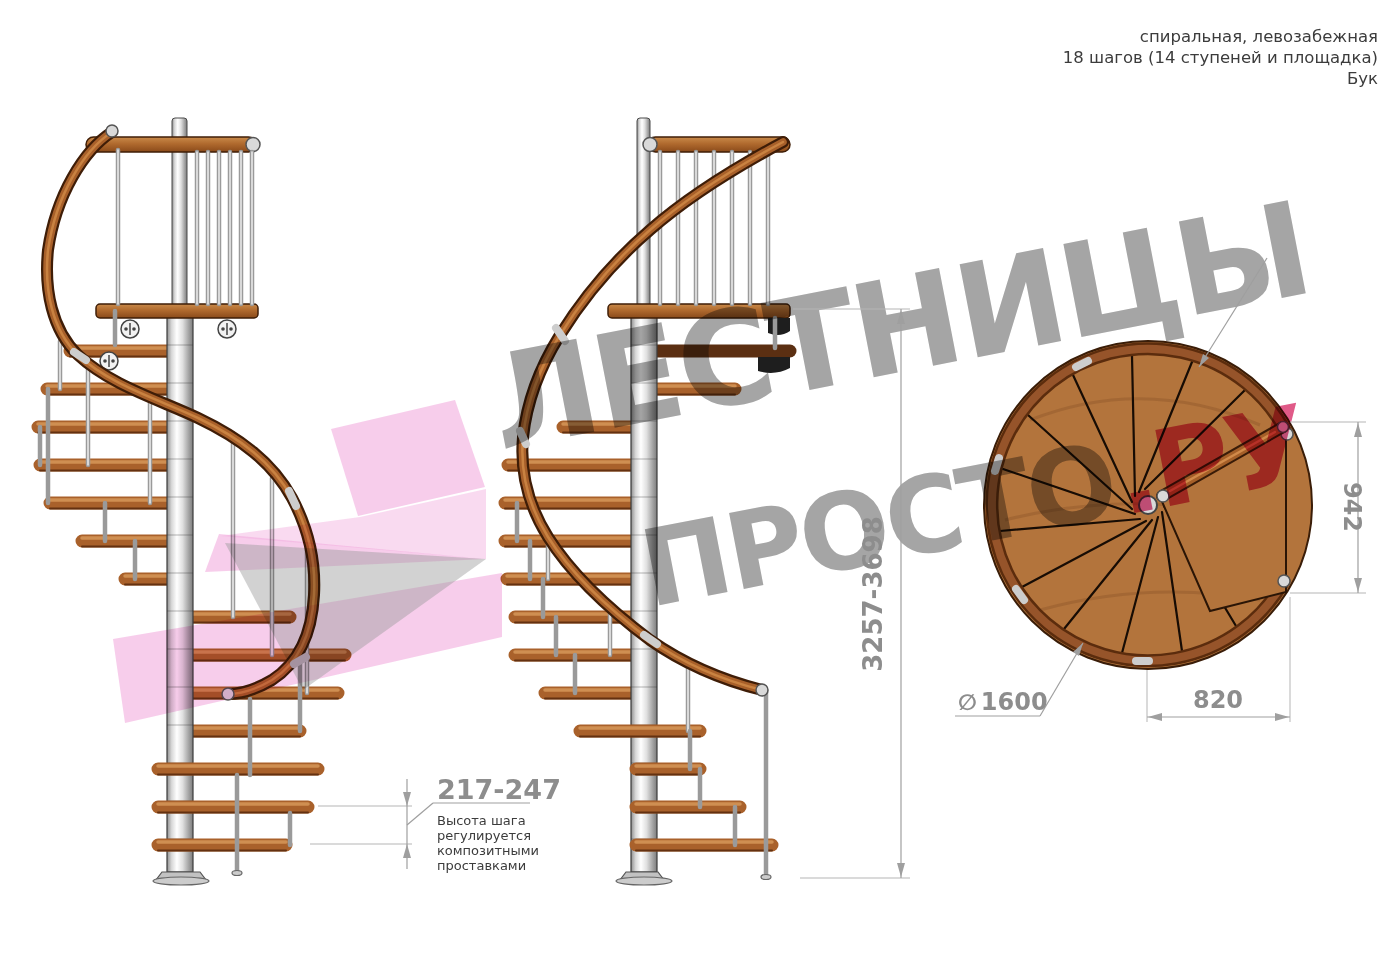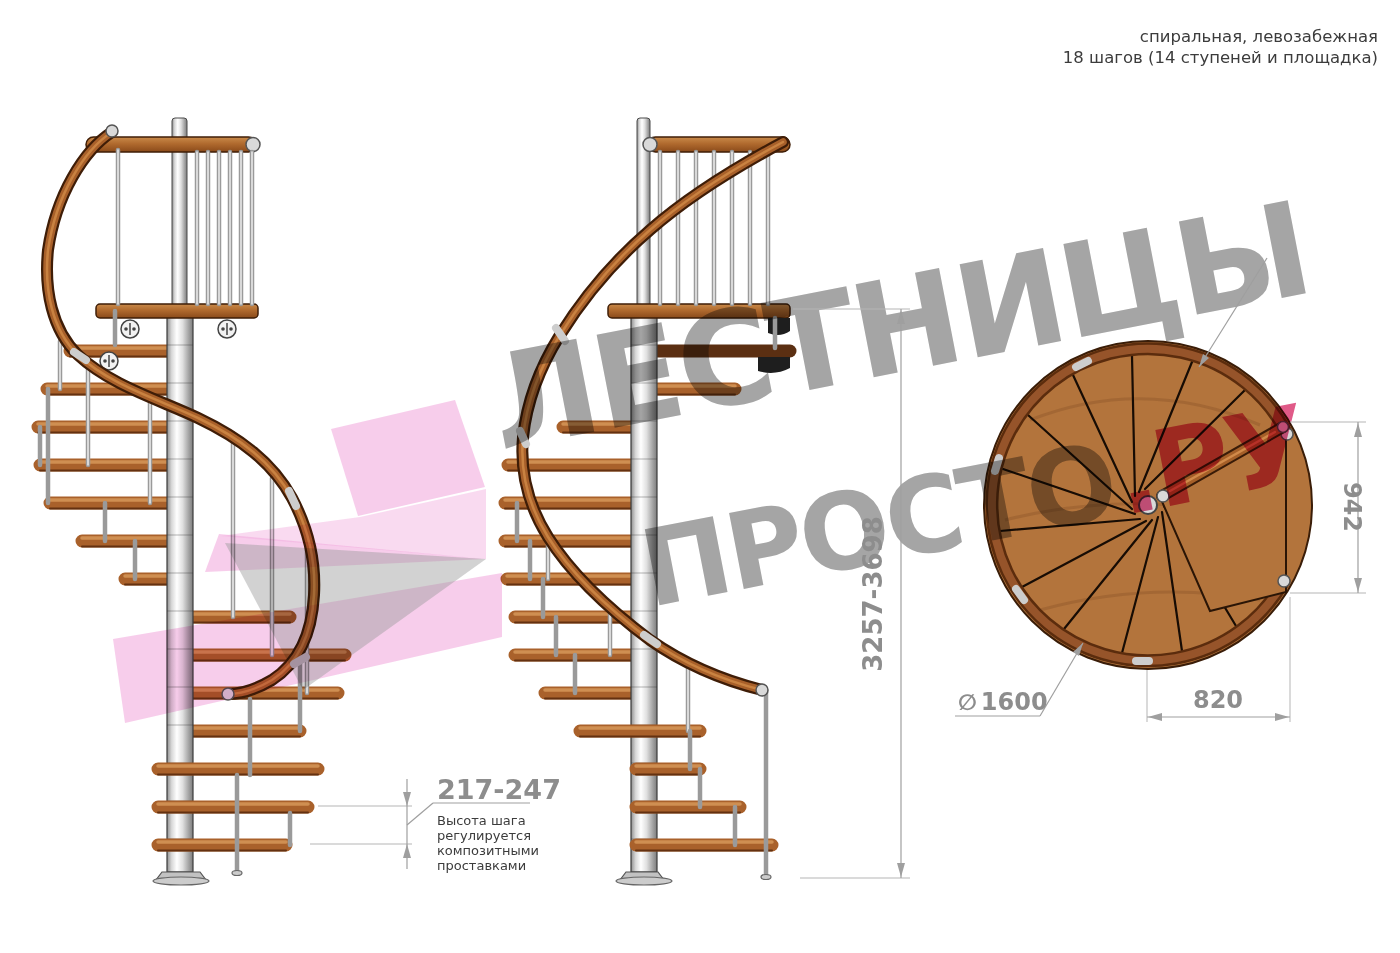--- a/index.html
+++ b/index.html
@@ -33,20 +33,21 @@
   .foot{fill:#cccccc;stroke:#666;stroke-width:1.2;}
 </style>
 </head>
 <body>
 
 <div class="stage">
 
   <div class="title-block">
     <div>спиральная, левозабежная</div>
     <div>18 шагов (14 ступеней и площадка)</div>
+    <div>Бук</div>
   </div>
 
   <svg width="1400" height="953" viewBox="0 0 1400 953">
     <defs>
       <linearGradient id="polg" x1="0" y1="0" x2="1" y2="0">
         <stop offset="0" stop-color="#8f8f8f"></stop>
           <stop offset=".18" stop-color="#d8d8d8"></stop>
         <stop offset=".38" stop-color="#ffffff"></stop>
           <stop offset=".60" stop-color="#e0e0e0"></stop>
         <stop offset=".85" stop-color="#a0a0a0"></stop>

